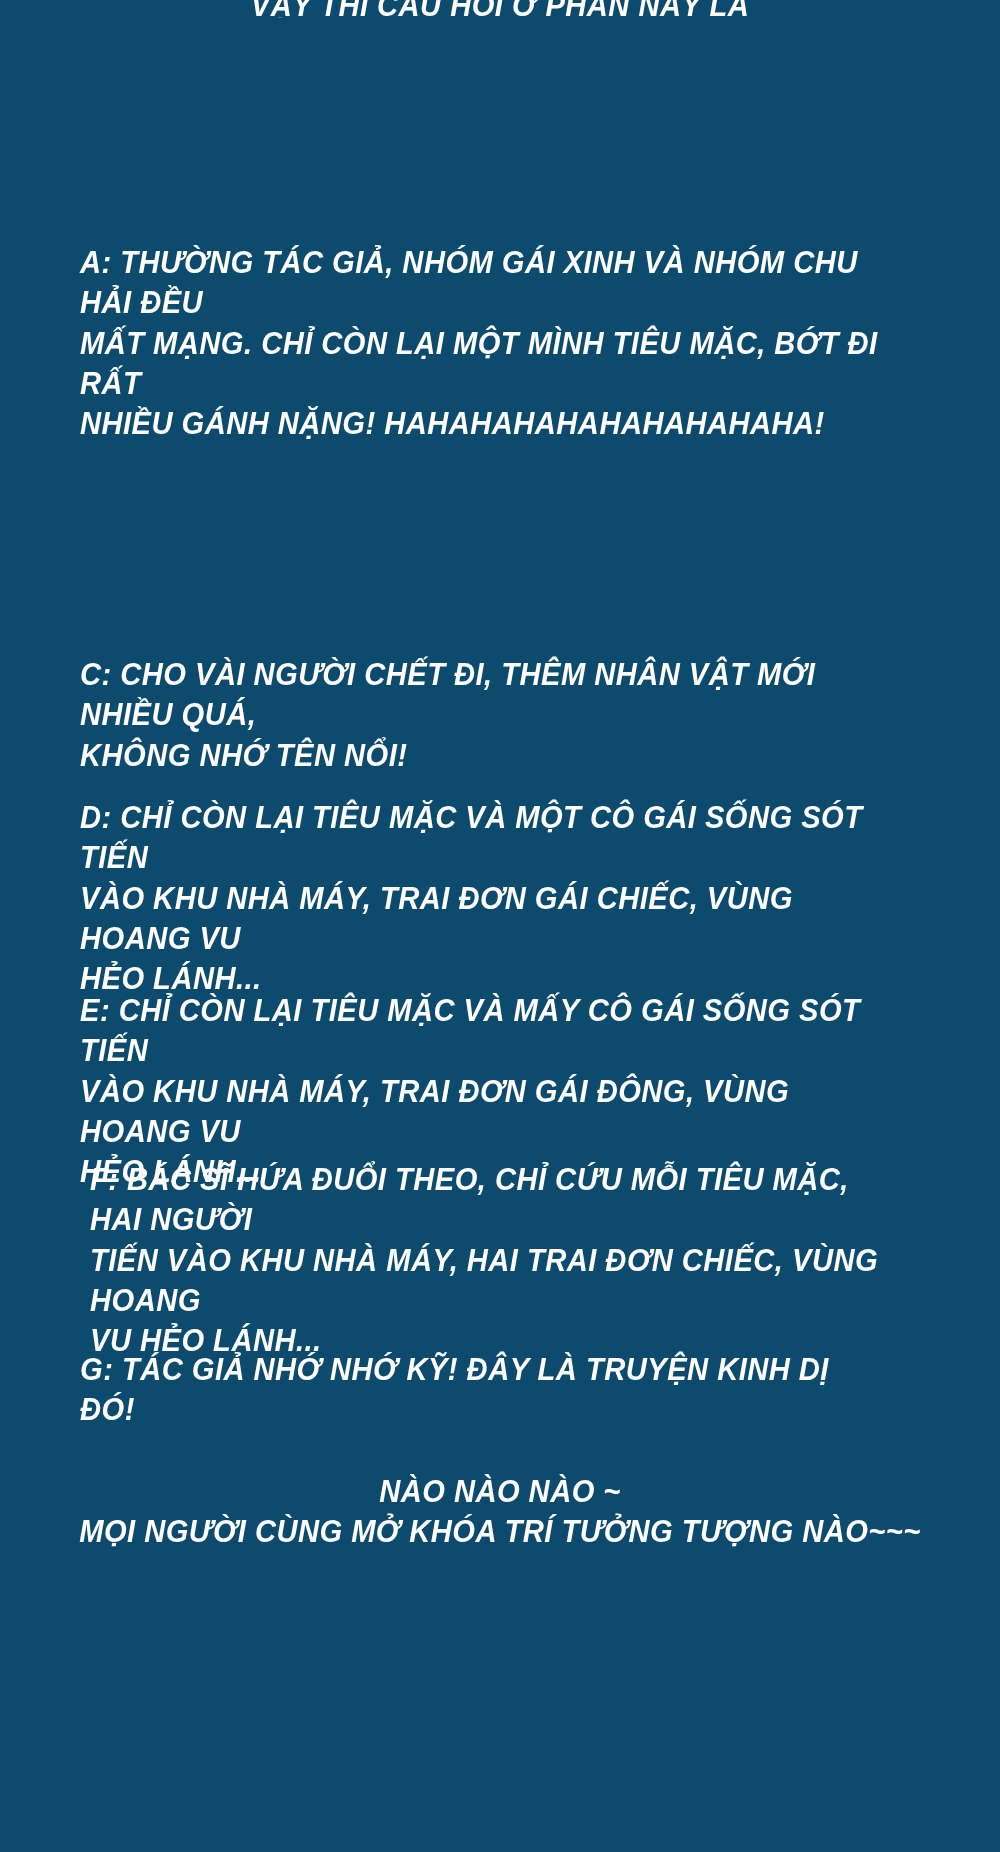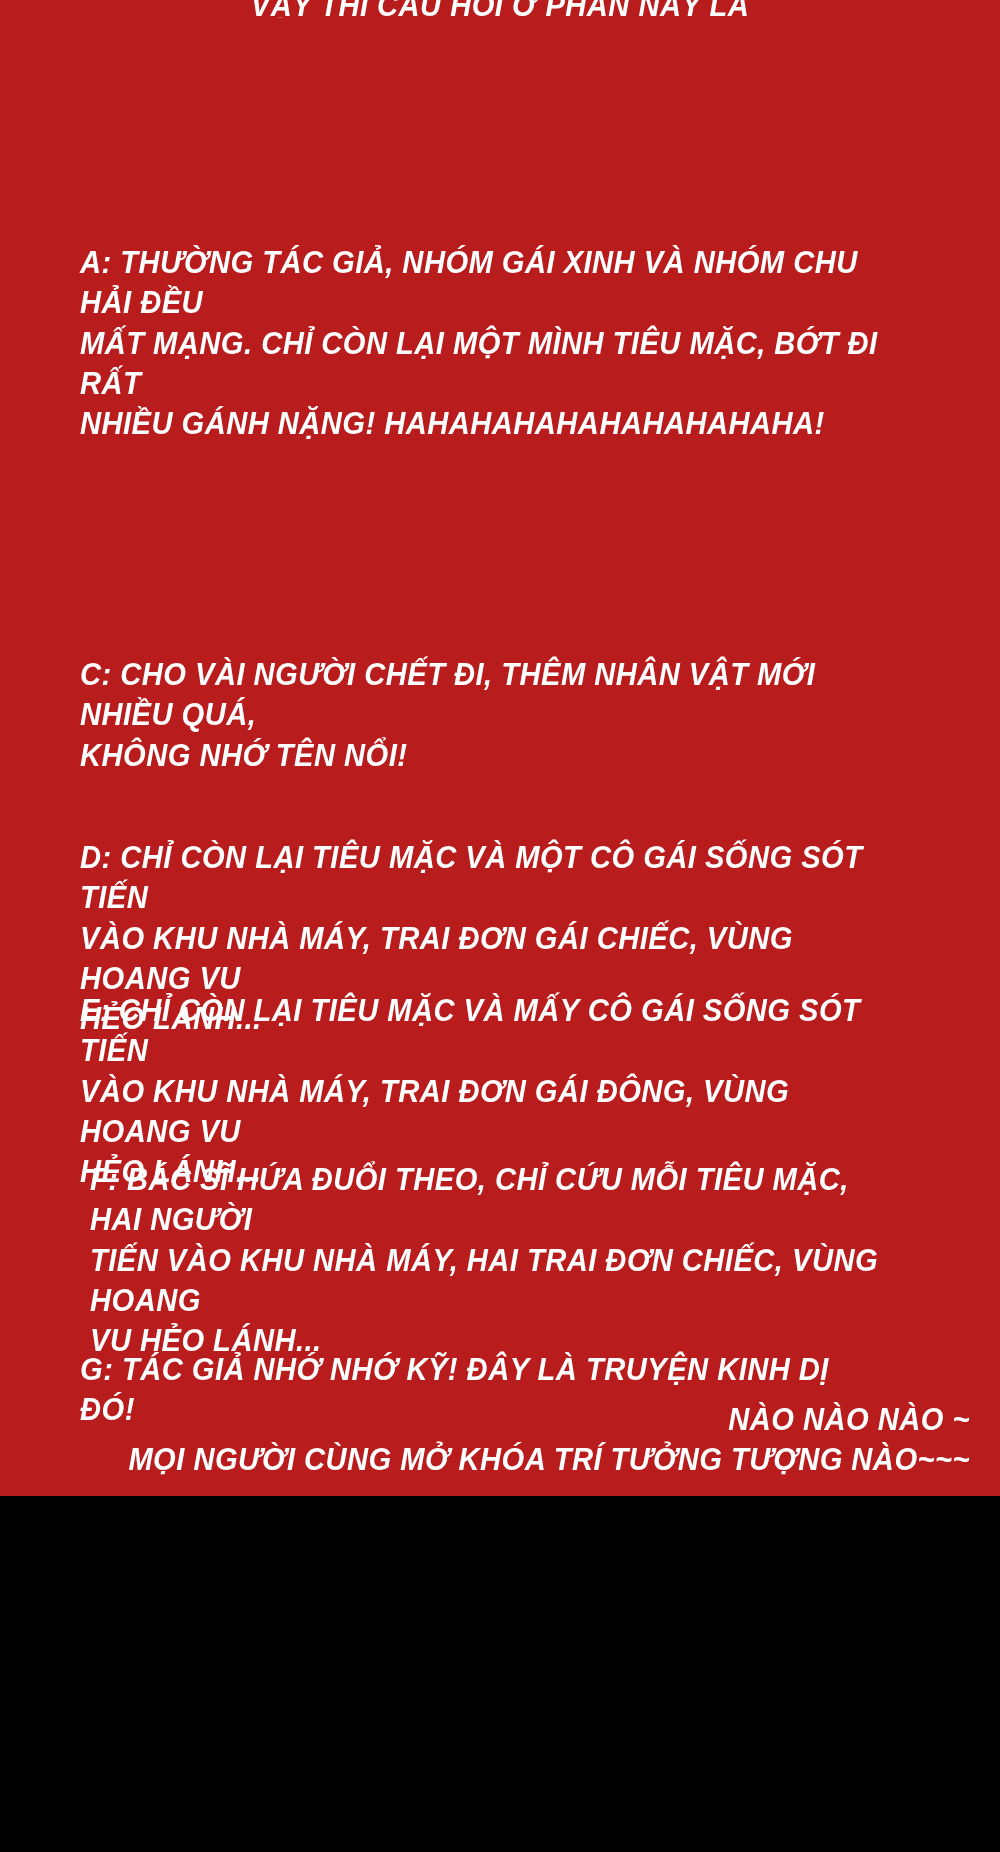--- a/index.html
+++ b/index.html
@@ -10,22 +10,22 @@
   body {
     width: 1000px;
     height: 1852px;
     overflow: hidden;
     font-family: "Liberation Sans", sans-serif;
     color: #ffffff;
   }
   .page {
     position: relative;
     width: 1000px;
-    height: 1496px;
-    background: #b91c1c;
+    height: 1852px;
+    background: #0c4a6e;
     box-sizing: border-box;
   }
   .block {
     position: absolute;
     left: 0;
     width: 1000px;
     box-sizing: border-box;
   }
   .line {
     font-weight: bold;
@@ -75,21 +75,21 @@
     <div class="line">mất mạng. Chỉ còn lại một mình Tiêu Mặc, bớt đi rất</div>
     <div class="line">nhiều gánh nặng! Hahahahahahahahahaha!</div>
   </div>
 
 
   <div class="block left" style="top:655px;">
     <div class="line">C: Cho vài người chết đi, thêm nhân vật mới nhiều quá,</div>
     <div class="line">không nhớ tên nổi!</div>
   </div>
 
-  <div class="block left" style="top:798px;margin-top:40px;">
+  <div class="block left" style="top:798px;">
     <div class="line">D: Chỉ còn lại Tiêu Mặc và một cô gái sống sót tiến</div>
     <div class="line">vào khu nhà máy, trai đơn gái chiếc, vùng hoang vu</div>
     <div class="line">hẻo lánh...</div>
   </div>
 
   <div class="block left" style="top:991px;">
     <div class="line">E: Chỉ còn lại Tiêu Mặc và mấy cô gái sống sót tiến</div>
     <div class="line">vào khu nhà máy, trai đơn gái đông, vùng hoang vu</div>
     <div class="line">hẻo lánh...</div>
   </div>
@@ -97,18 +97,18 @@
   <div class="block left" style="top:1160px;margin-left:10px;">
     <div class="line">F: Bác sĩ Hứa đuổi theo, chỉ cứu mỗi Tiêu Mặc, hai người</div>
     <div class="line">tiến vào khu nhà máy, hai trai đơn chiếc, vùng hoang</div>
     <div class="line">vu hẻo lánh...</div>
   </div>
 
   <div class="block left" style="top:1350px;">
     <div class="line">G: Tác giả nhớ nhớ kỹ! Đây là truyện kinh dị đó!</div>
   </div>
 
-  <div class="block center finale" style="top:1400px;text-align:right;">
+  <div class="block center finale" style="top:1472px;">
     <div class="line">Nào nào nào ~</div>
     <div class="line">Mọi người cùng mở khóa trí tưởng tượng nào~~~</div>
   </div>
 
 </div>
 
 </body></html>

